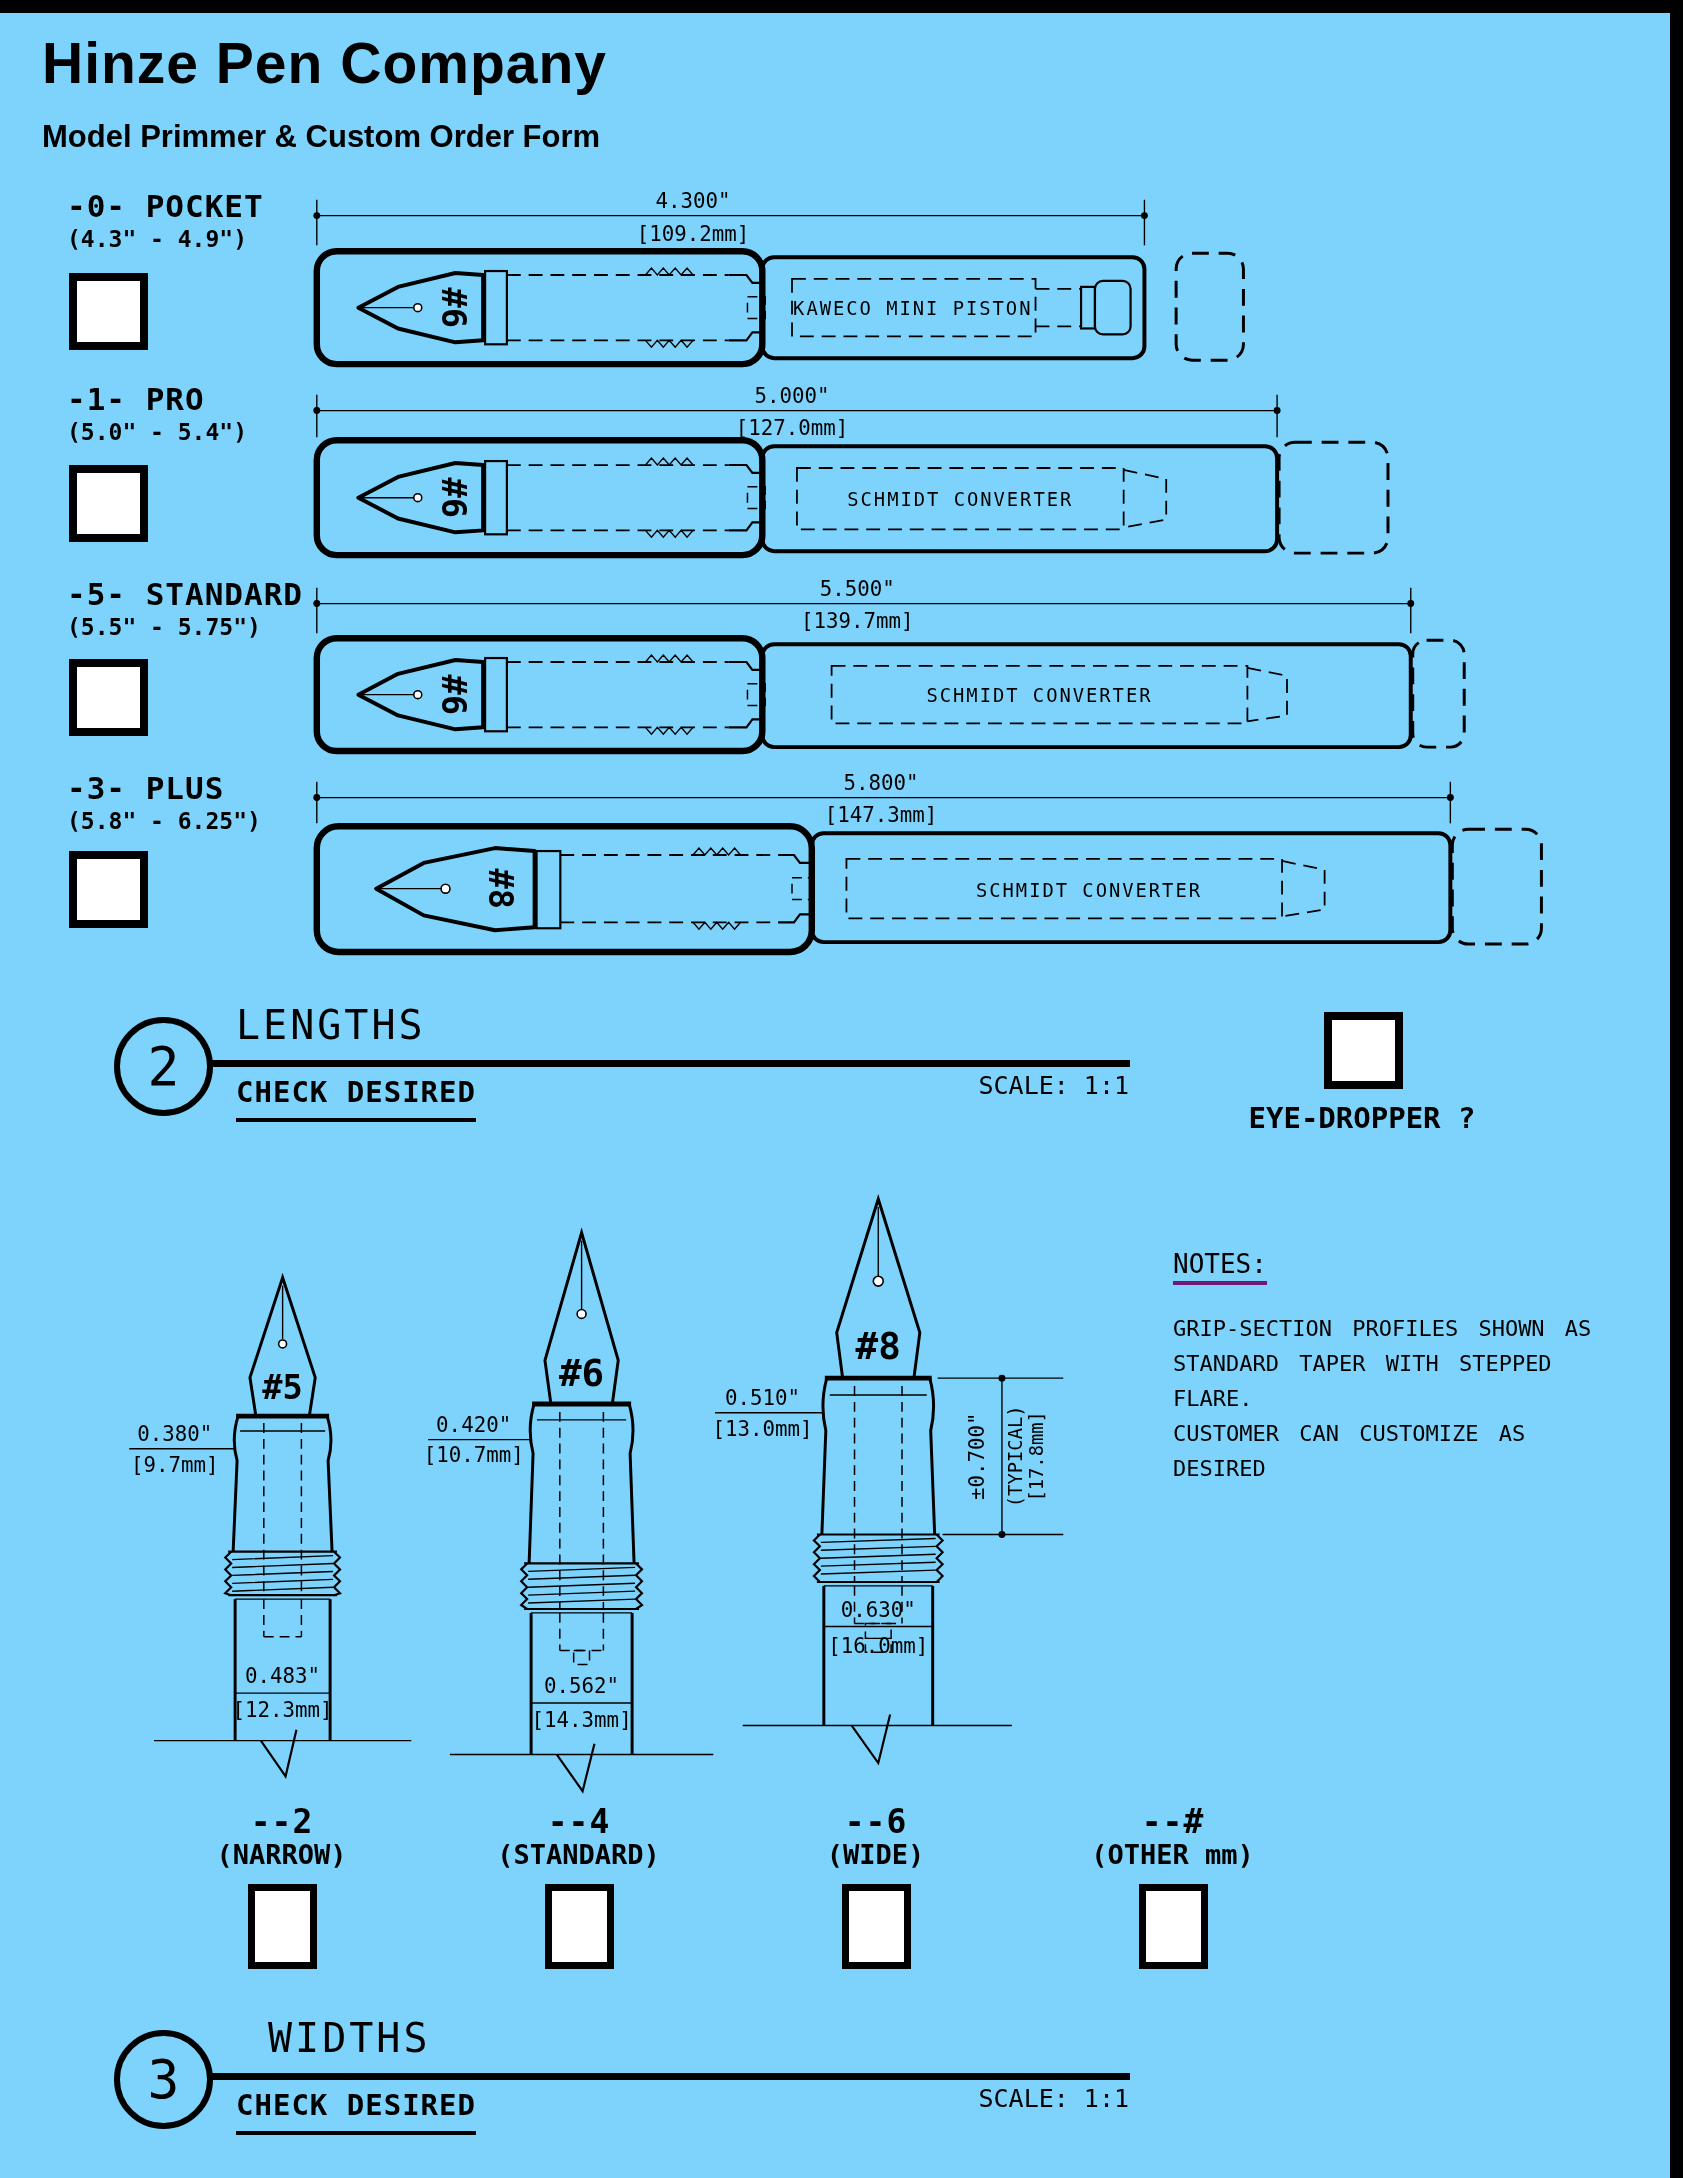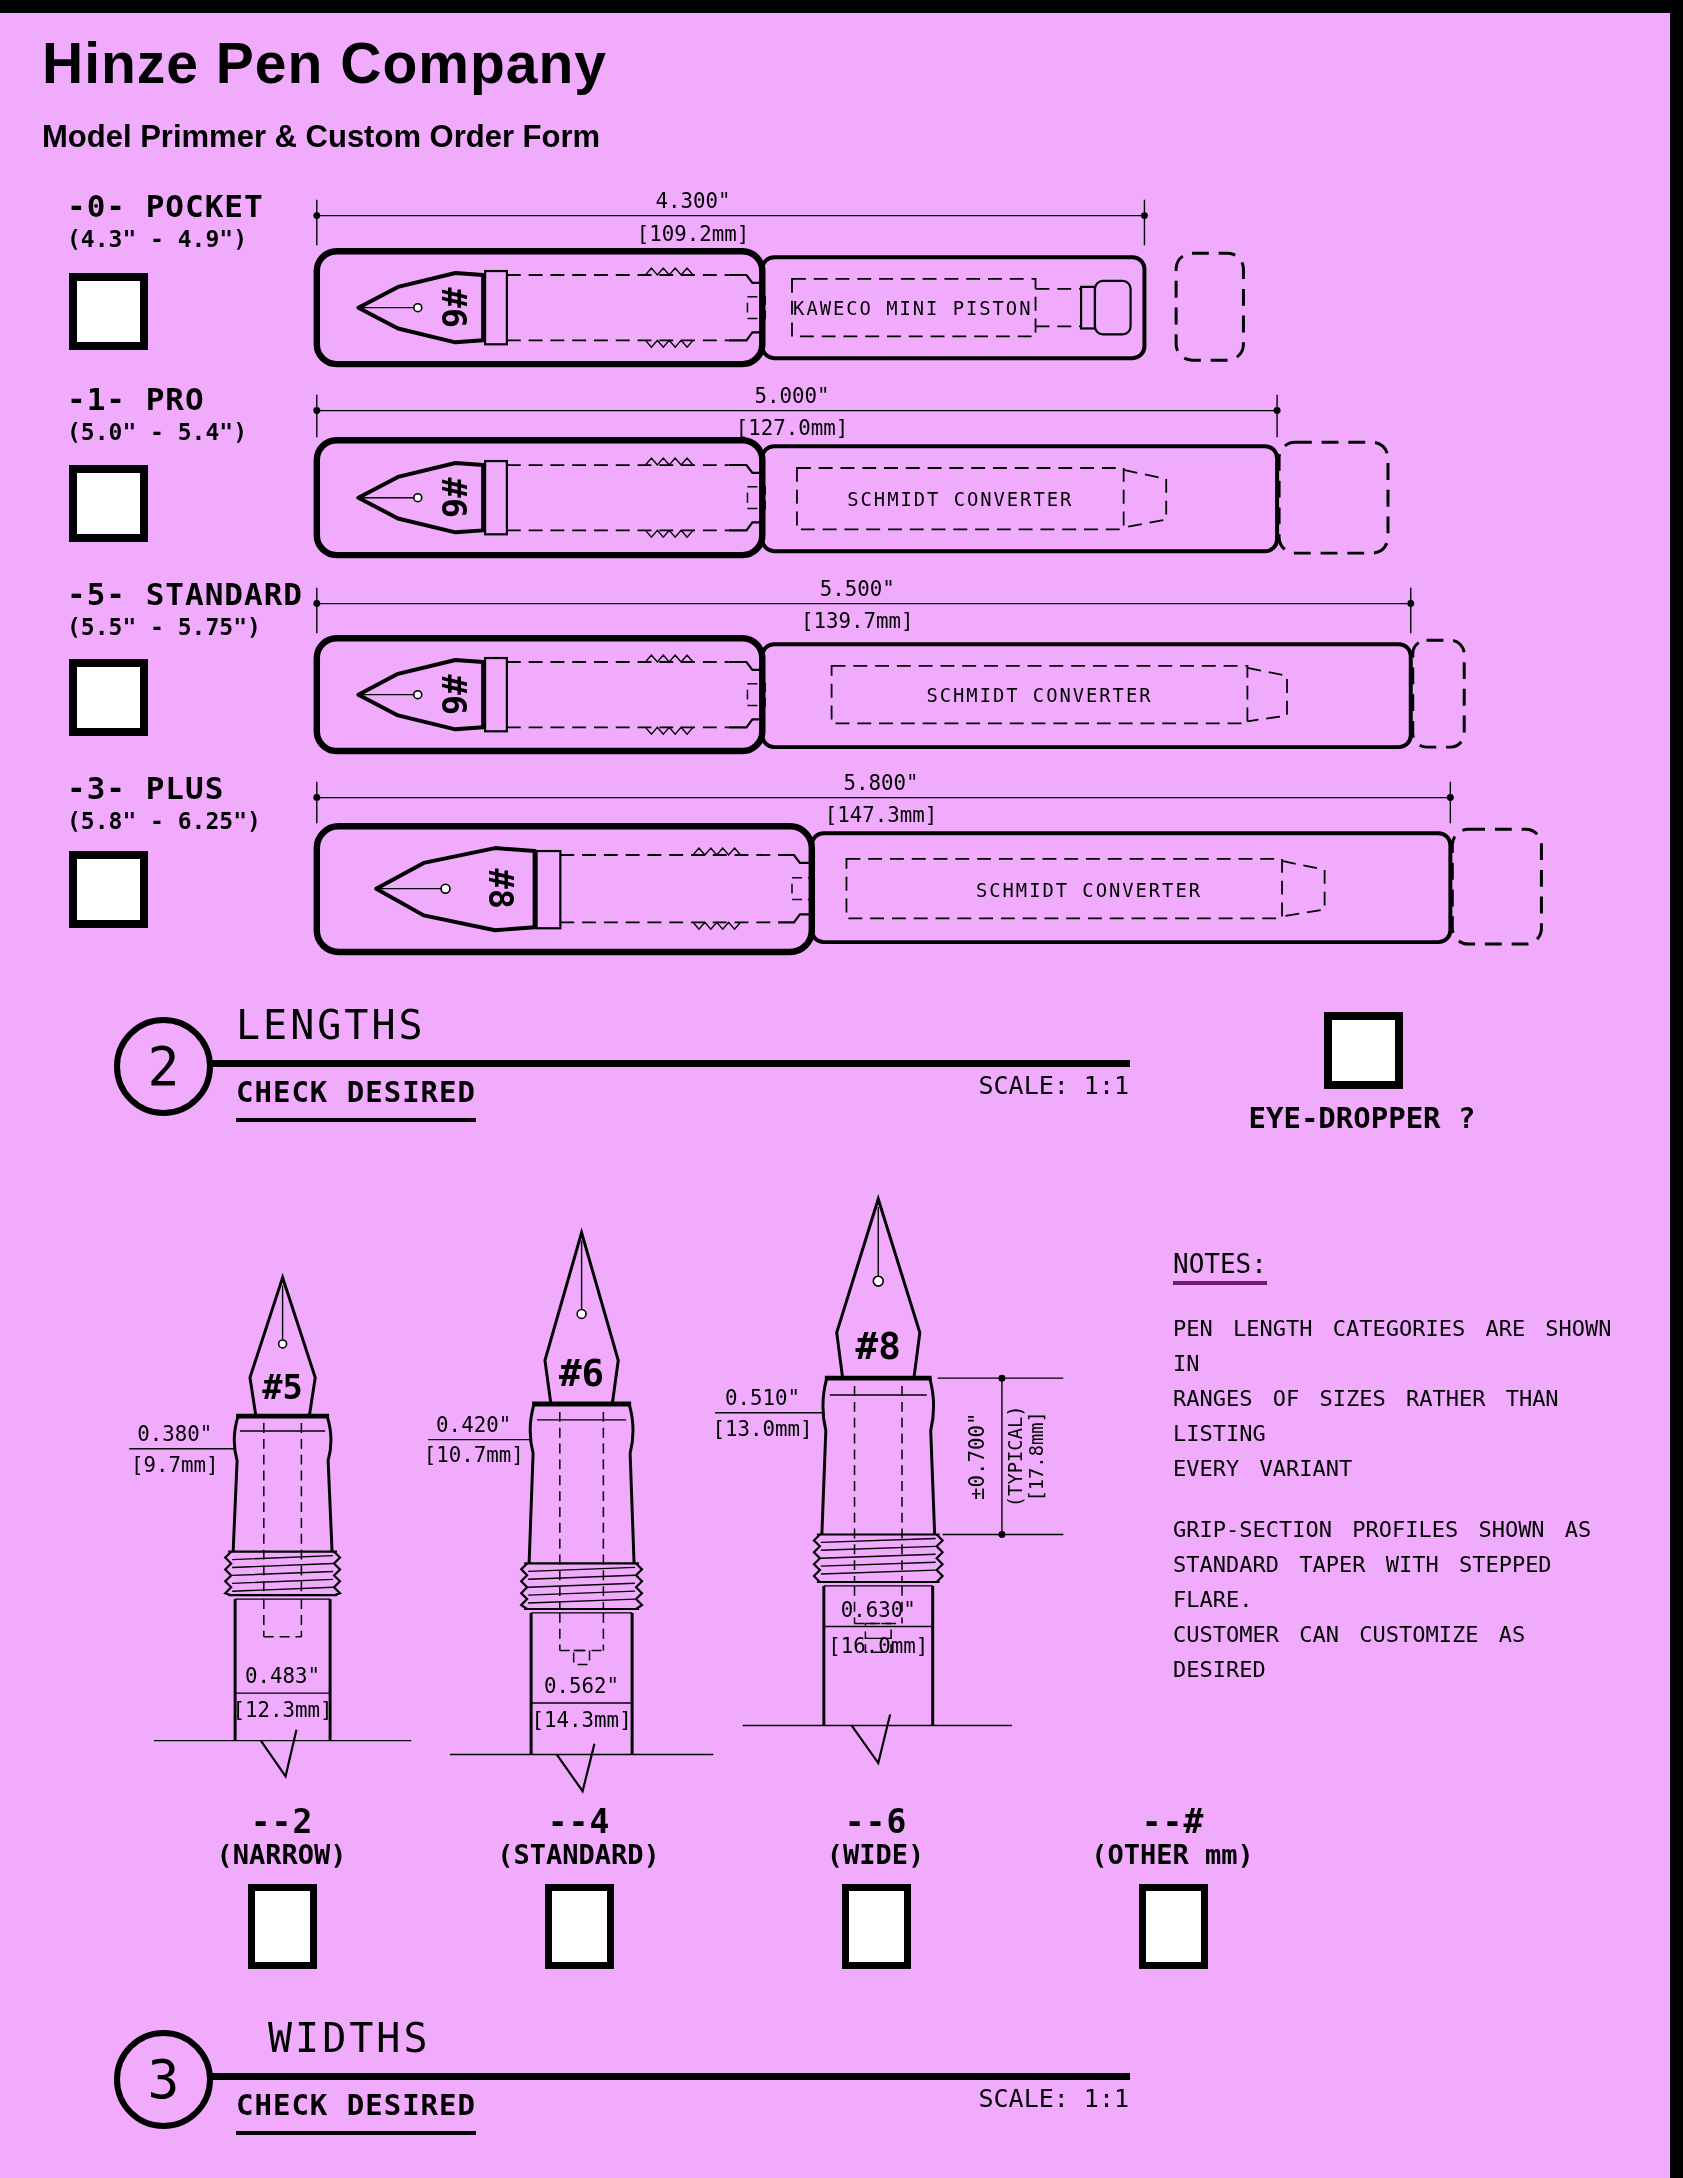--- a/index.html
+++ b/index.html
@@ -1,16 +1,16 @@
 <!DOCTYPE html>
 <html><head>
 <meta charset="utf-8">
 <style>
   html,body{margin:0;padding:0;background:#fff;}
-  .page{position:relative;width:1683px;height:2178px;background:#f0abfc;color:#000;
+  .page{position:relative;width:1683px;height:2178px;background:#7dd3fc;color:#000;
         font-family:"DejaVu Sans Mono",monospace;overflow:hidden;}
   .abs{position:absolute;}
   .border-top{left:0;top:0;width:1683px;height:13px;background:#000;}
   .border-right{left:1670px;top:0;width:13px;height:2178px;background:#000;}
   .title{left:42px;top:30px;font-family:"Liberation Sans",sans-serif;font-weight:bold;
          font-size:57px;letter-spacing:1px;white-space:nowrap;}
   .subtitle{left:42px;top:119px;font-family:"Liberation Sans",sans-serif;font-weight:bold;
             font-size:31px;white-space:nowrap;}
   .opt-code{font-weight:bold;font-size:31px;white-space:nowrap;letter-spacing:1px;}
   .opt-range{font-weight:bold;font-size:23px;white-space:nowrap;}
@@ -190,23 +190,20 @@
   <div class="abs sec-title" style="left:236px;top:1002px;">LENGTHS</div>
   <div class="abs sec-rule" style="left:211px;top:1060px;width:919px;"></div>
   <div class="abs check-desired" style="left:236px;top:1075px;">CHECK DESIRED</div>
   <div class="abs scale" style="left:971px;top:1071px;">SCALE: 1:1</div>
 
   <div class="abs checkbox" style="left:1324px;top:1012px;"></div>
   <div class="abs eyedropper-label" style="left:1243px;top:1101px;">EYE-DROPPER ?</div>
 
   <div class="abs" style="left:1173px;top:1249px;">
     <div class="note-title">NOTES:</div>
-    <div class="note-item" style="margin-top:26px;">PEN LENGTH CATEGORIES ARE SHOWN IN
-RANGES OF SIZES RATHER THAN LISTING
-EVERY VARIANT</div>
     <div class="note-item" style="margin-top:26px;">GRIP-SECTION PROFILES SHOWN AS
 STANDARD TAPER WITH STEPPED FLARE.
 CUSTOMER CAN CUSTOMIZE AS DESIRED</div>
   </div>
 
   <svg style="left:129px;top:1241px;" width="327" height="559" viewBox="0 0 330 565">
     <path class="sw3" d="M155,37 L122,138 L128,177 L182,177 L188,138 Z"></path>
     <line class="sw1" x1="155" y1="45" x2="155" y2="99"></line>
     <circle class="hole" cx="155" cy="104" r="4"></circle>
     <text class="tn" x="155" y="160">#5</text>

